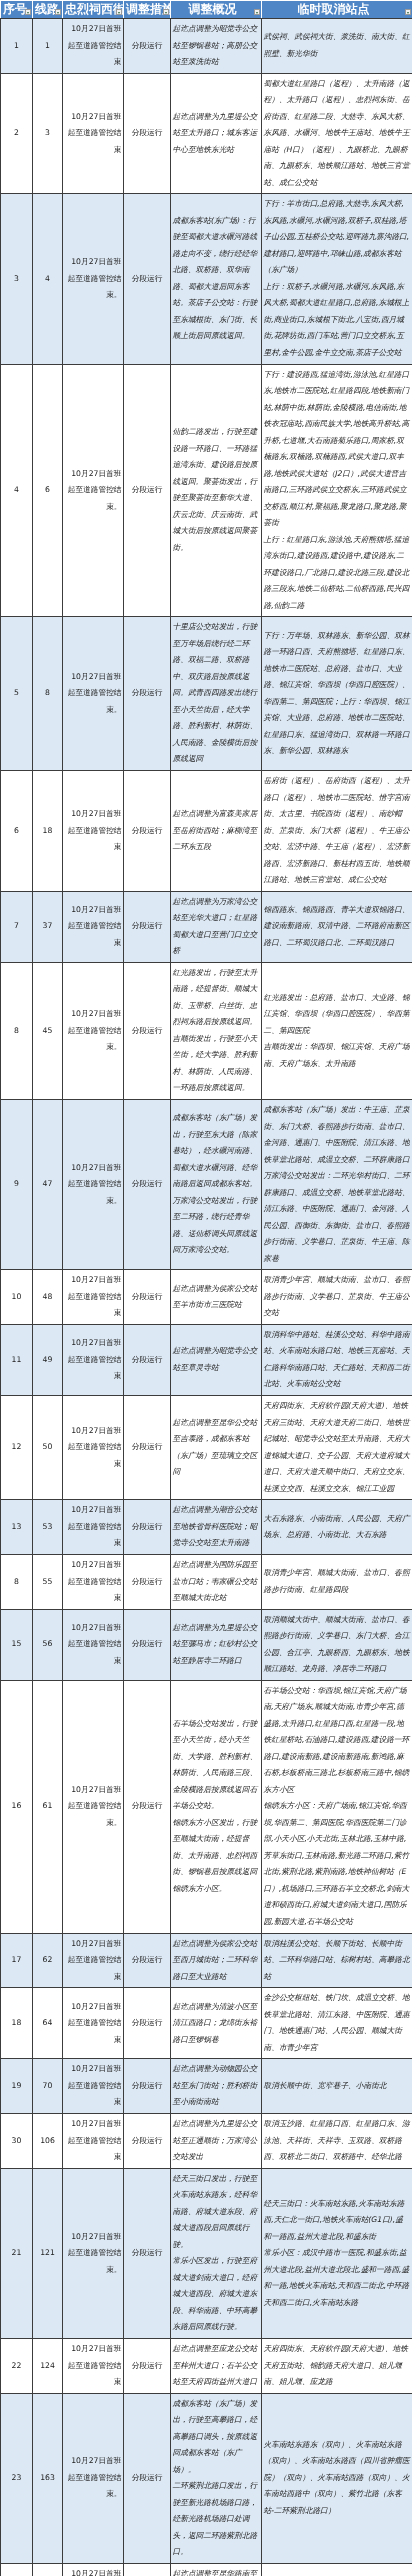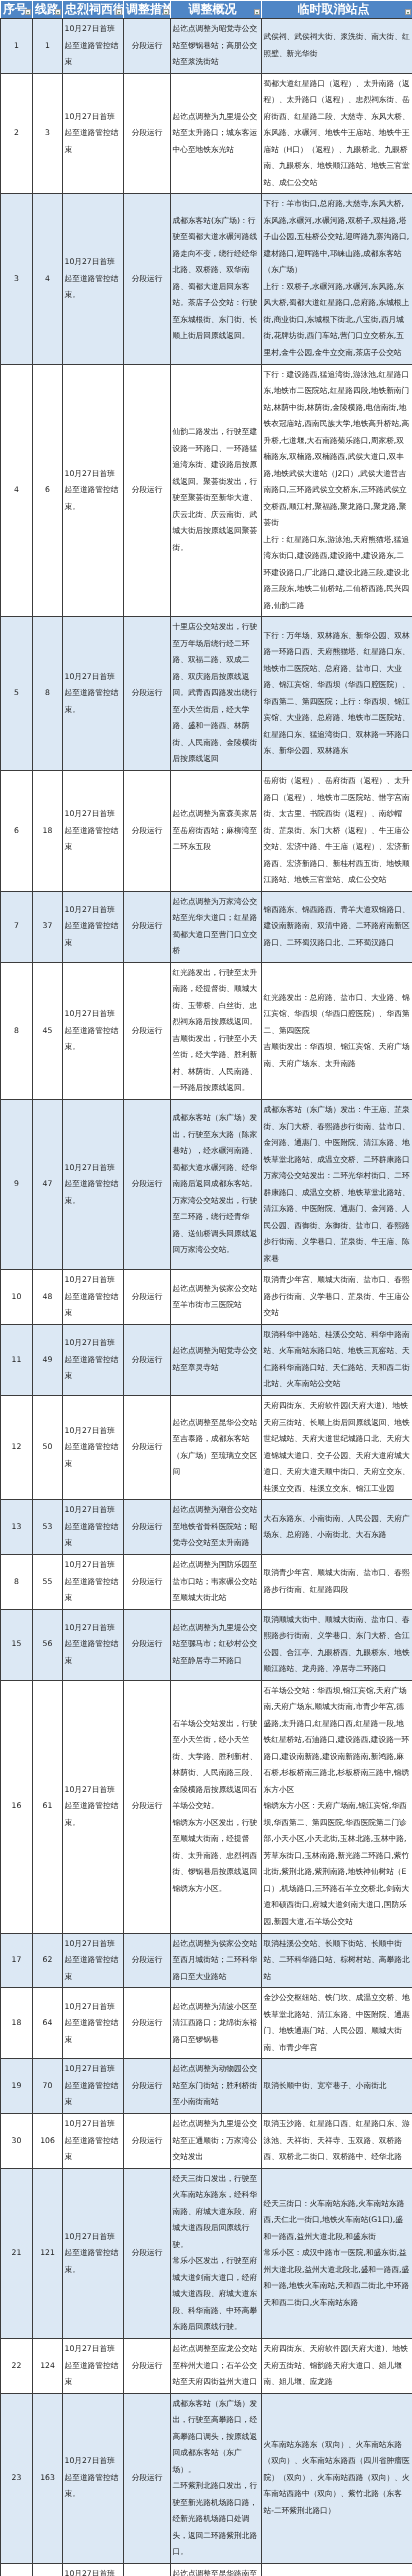--- a/index.html
+++ b/index.html
@@ -19,22 +19,22 @@
   th .filter::after {
     content:""; position:absolute; left:1px; top:1.5px;
     border-left:1.5px solid transparent; border-right:1.5px solid transparent;
     border-top:2.1px solid #2f6a3a;
   }
   td {
     border:0.5px solid #3c3c3c; font-size:7.7px; line-height:16.5px; color:#222;
     vertical-align:middle; padding:2.1px 1.5px 2.1px 1.5px; word-break:break-all;
   }
   td.num, td.line, td.measure { text-align:center; }
-  td.time { text-align:left; line-height:16.5px;margin-top:18px; }
-  td.summary, td.stops { white-space:pre-line; text-align:left; }
+  td.time { text-align:right; line-height:16.5px;margin-top:18px; }
+  td.summary, td.stops { white-space:pre-line; text-align:left;font-style:italic; }
   tr.alt td { background:#dce8f4; }
 </style>
 </head>
 <body>
 
 <table>
   <colgroup>
       <col class="c1">
       <col class="c2">
       <col class="c3">
@@ -85,21 +85,21 @@
         <td class="measure">分段运行</td>
         <td class="summary">仙韵二路发出，行驶至建设路一环路口、一环路猛追湾东街、建设路后按原线返回。聚荟街发出，行驶至聚荟街至新华大道、庆云北街、庆云南街、武城大街后按原线返回聚荟街。</td>
         <td class="stops">下行：建设路西,猛追湾街,游泳池,红星路口东,地铁市二医院站,红星路四段,地铁新南门站,林荫中街,林荫街,金陵横路,电信南街,地铁衣冠庙站,西南民族大学,地铁高升桥站,高升桥,七道堰,大石南路菊乐路口,周家桥,双楠路东,双楠路,双楠路西,武侯大道口,双丰路,地铁武侯大道站（J2口）,武侯大道晋吉南路口,三环路武侯立交桥东,三环路武侯立交桥西,顺江村,聚福路,聚龙路口,聚龙路,聚荟街
 上行：红星路口东,游泳池,天府熊猫塔,猛追湾东街口,建设路西,建设路中,建设路东,二环建设路口,厂北路口,建设北路三段,建设北路三段东,地铁二仙桥站,二仙桥西路,民兴四路,仙韵二路</td>
       </tr>
       <tr class="alt">
         <td class="num">5</td>
         <td class="line">8</td>
         <td class="time">10月27日首班起至道路管控结束。</td>
         <td class="measure">分段运行</td>
-        <td class="summary">十里店公交站发出，行驶至万年场后绕行经二环路、双福二路、双成二路、双庆路后按原线返回。武青西四路发出绕行至小天竺街后，经大学路、盛和一路西、林荫街、人民南路、金陵横街后按原线返回</td>
+        <td class="summary">十里店公交站发出，行驶至万年场后绕行经二环路、双福二路、双桥路中、双庆路后按原线返回。武青西四路发出绕行至小天竺街后，经大学路、胜利新村、林荫街、人民南路、金陵横街后按原线返回</td>
         <td class="stops">下行：万年场、双林路东、新华公园、双林路一环路口西、天府熊猫塔、红星路口东、地铁市二医院站、总府路、盐市口、大业路、锦江宾馆、华西坝（华西口腔医院）、华西第二、第四医院；上行：华西坝、锦江宾馆、大业路、总府路、地铁市二医院站、红星路口东、猛追湾街口、双林路一环路口东、新华公园、双林路东</td>
       </tr>
       <tr>
         <td class="num">6</td>
         <td class="line">18</td>
         <td class="time">10月27日首班起至道路管控结束</td>
         <td class="measure">分段运行</td>
         <td class="summary">起讫点调整为富森美家居至岳府街西站；麻柳湾至二环东五段</td>
         <td class="stops">岳府街（返程）、岳府街西（返程）、太升路口（返程）、地铁市二医院站、惜字宫南街、太古里、书院西街（返程）、南纱帽街、芷泉街、东门大桥（返程）、牛王庙公交站、宏济中路、牛王庙（返程）、宏济新路西、宏济新路口、新桂村西五街、地铁顺江路站、地铁三官堂站、成仁公交站</td>
       </tr>
@@ -145,21 +145,21 @@
         <td class="measure">分段运行</td>
         <td class="summary">起讫点调整为昭觉寺公交站至章灵寺站</td>
         <td class="stops">取消科华中路站、桂溪公交站、科华中路南站、火车南站东路口站、地铁三瓦窑站、天仁路科华南路口站、天仁路站、天和西二街北站、火车南站公交站</td>
       </tr>
       <tr>
         <td class="num">12</td>
         <td class="line">50</td>
         <td class="time">10月27日首班起至道路管控结束</td>
         <td class="measure">分段运行</td>
         <td class="summary">起讫点调整至昆华公交站至吉泰路，成都东客站（东广场）至琉璃立交区间</td>
-        <td class="stops">天府四街东、天府软件园(天府大道)、地铁天府三街站、长顺上街后回原线返回、地铁世纪城站、天府大道世纪城路口北、天府大道锦城大道口、交子公园、天府大道府城大道口、天府大道天顺中街口、天府立交东、桂溪立交西、桂溪立交东、锦江工业园</td>
+        <td class="stops">天府四街东、天府软件园(天府大道)、地铁天府三街站、天府大道天府二街口、地铁世纪城站、昭觉寺公交站至太升南路、天府大道锦城大道口、交子公园、天府大道府城大道口、天府大道天顺中街口、天府立交东、桂溪立交西、桂溪立交东、锦江工业园</td>
       </tr>
       <tr class="alt">
         <td class="num">13</td>
         <td class="line">53</td>
         <td class="time">10月27日首班起至道路管控结束</td>
         <td class="measure">分段运行</td>
         <td class="summary">起讫点调整为潮音公交站至地铁省骨科医院站；昭觉寺公交站至太升南路</td>
         <td class="stops">大石东路东、小南街南、人民公园、天府广场东、总府路、小南街北、大石东路</td>
       </tr>
       <tr>

